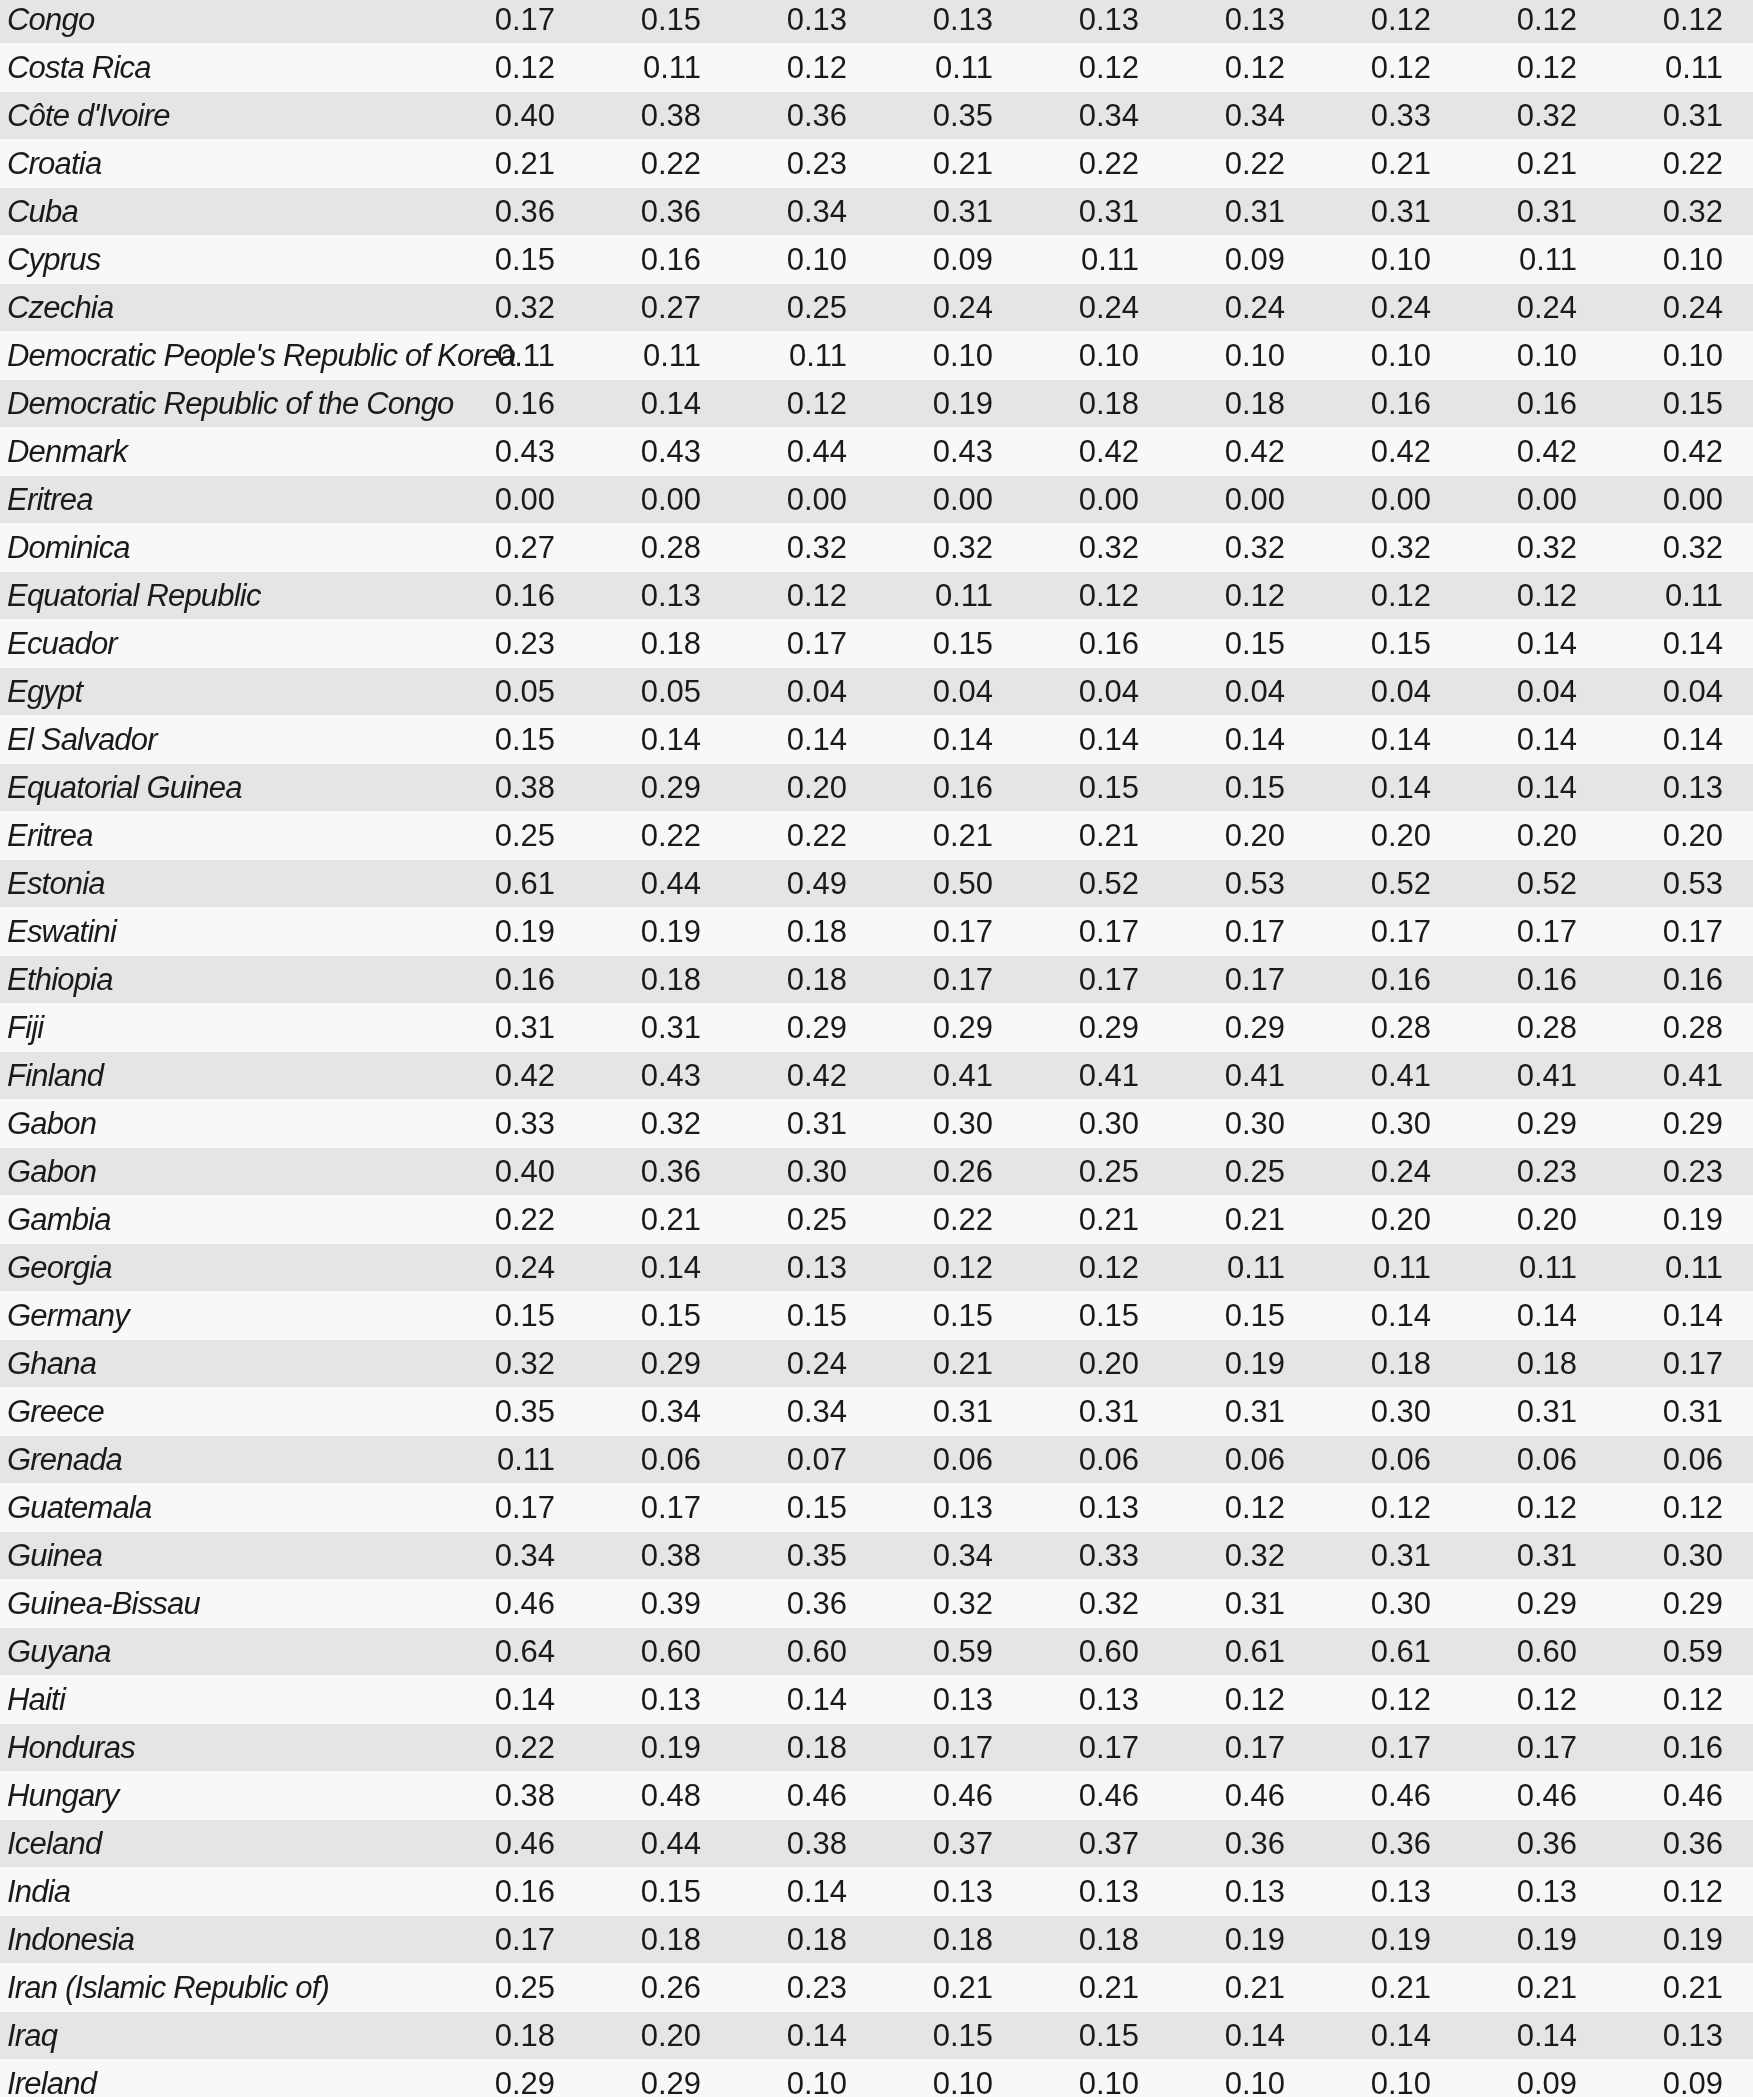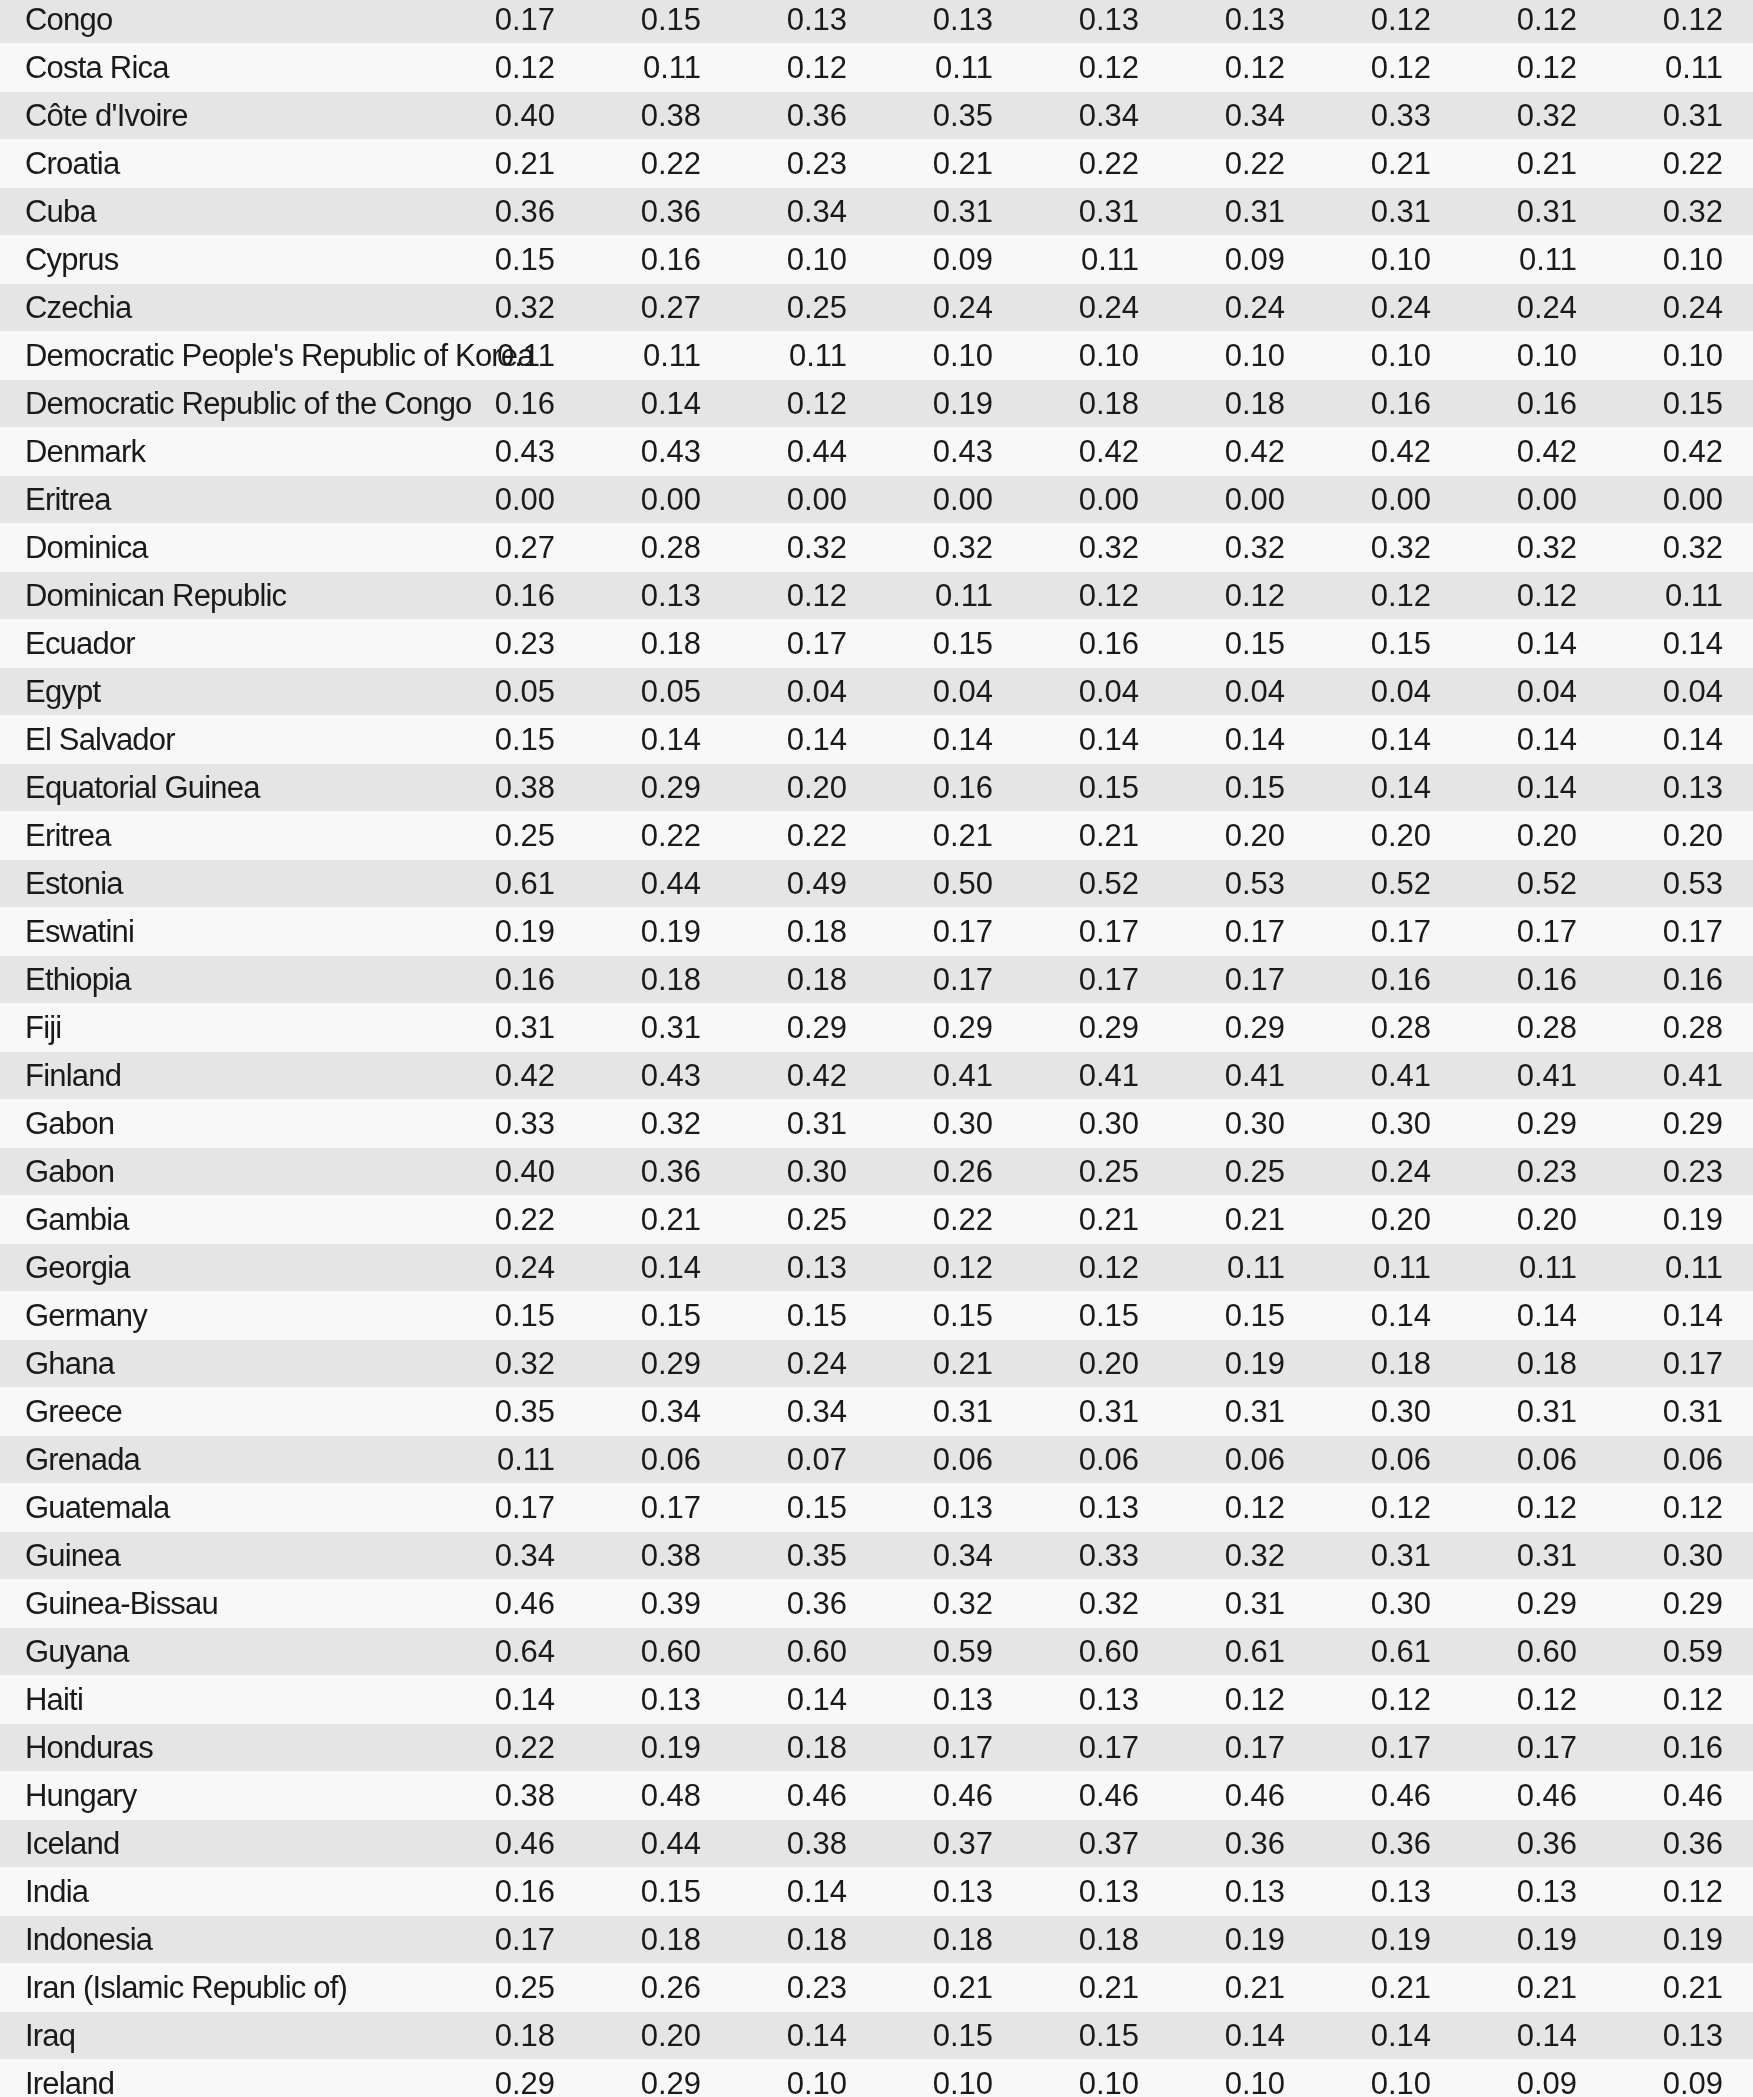--- a/index.html
+++ b/index.html
@@ -30,23 +30,24 @@
     font-size: 31px;
     font-weight: 400;
   }
   .row:nth-child(odd)  { background: #e5e5e5; }
   .row:nth-child(even) { background: #f8f8f8; }
   .cell {
     white-space: nowrap;
     line-height: 1;
   }
   .cell.name {
-    padding-left: 25px;
+    padding-left: 7px;
     letter-spacing: -0.8px;
     overflow: visible;
+    font-style: italic;
   }
   .cell.val {
     text-align: right;
   }
 </style>
 </head>
 <body>
 
 <div class="table">
     <div class="row">
@@ -187,21 +188,21 @@
       <div class="cell val">0.28</div>
       <div class="cell val">0.32</div>
       <div class="cell val">0.32</div>
       <div class="cell val">0.32</div>
       <div class="cell val">0.32</div>
       <div class="cell val">0.32</div>
       <div class="cell val">0.32</div>
       <div class="cell val">0.32</div>
     </div>
     <div class="row">
-      <div class="cell name">Dominican Republic</div>
+      <div class="cell name">Equatorial Republic</div>
       <div class="cell val">0.16</div>
       <div class="cell val">0.13</div>
       <div class="cell val">0.12</div>
       <div class="cell val">0.11</div>
       <div class="cell val">0.12</div>
       <div class="cell val">0.12</div>
       <div class="cell val">0.12</div>
       <div class="cell val">0.12</div>
       <div class="cell val">0.11</div>
     </div>

